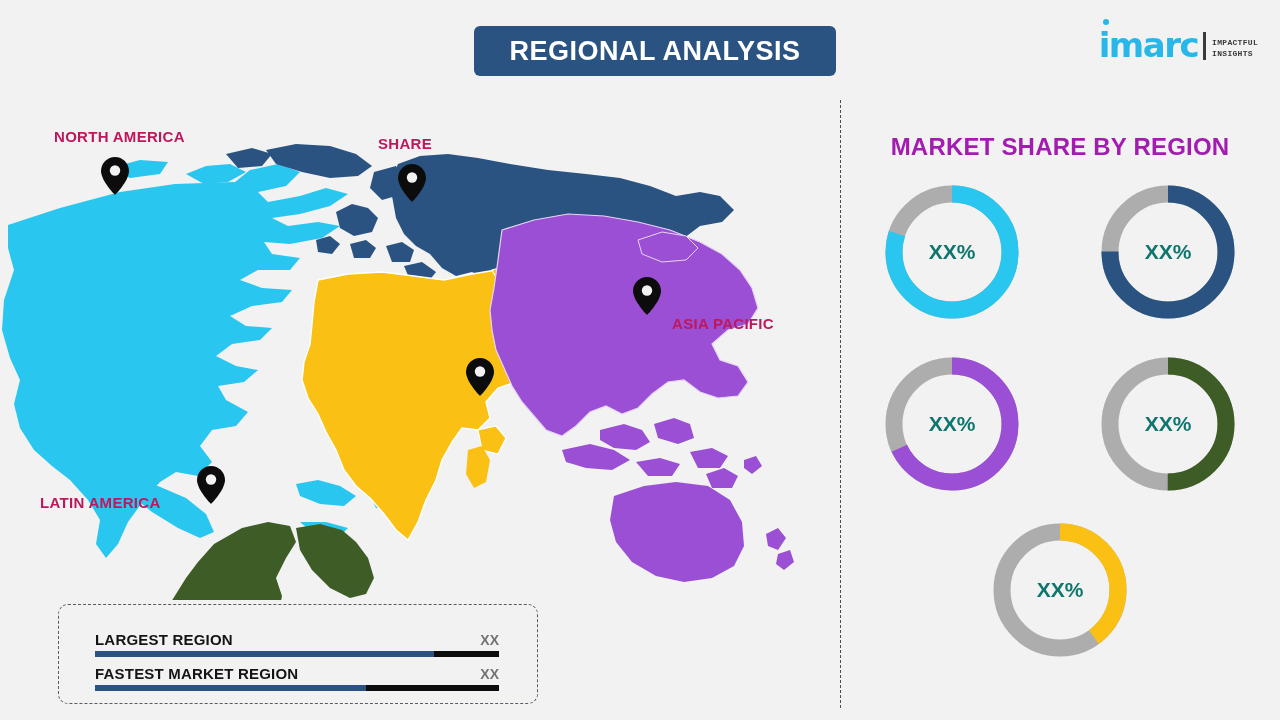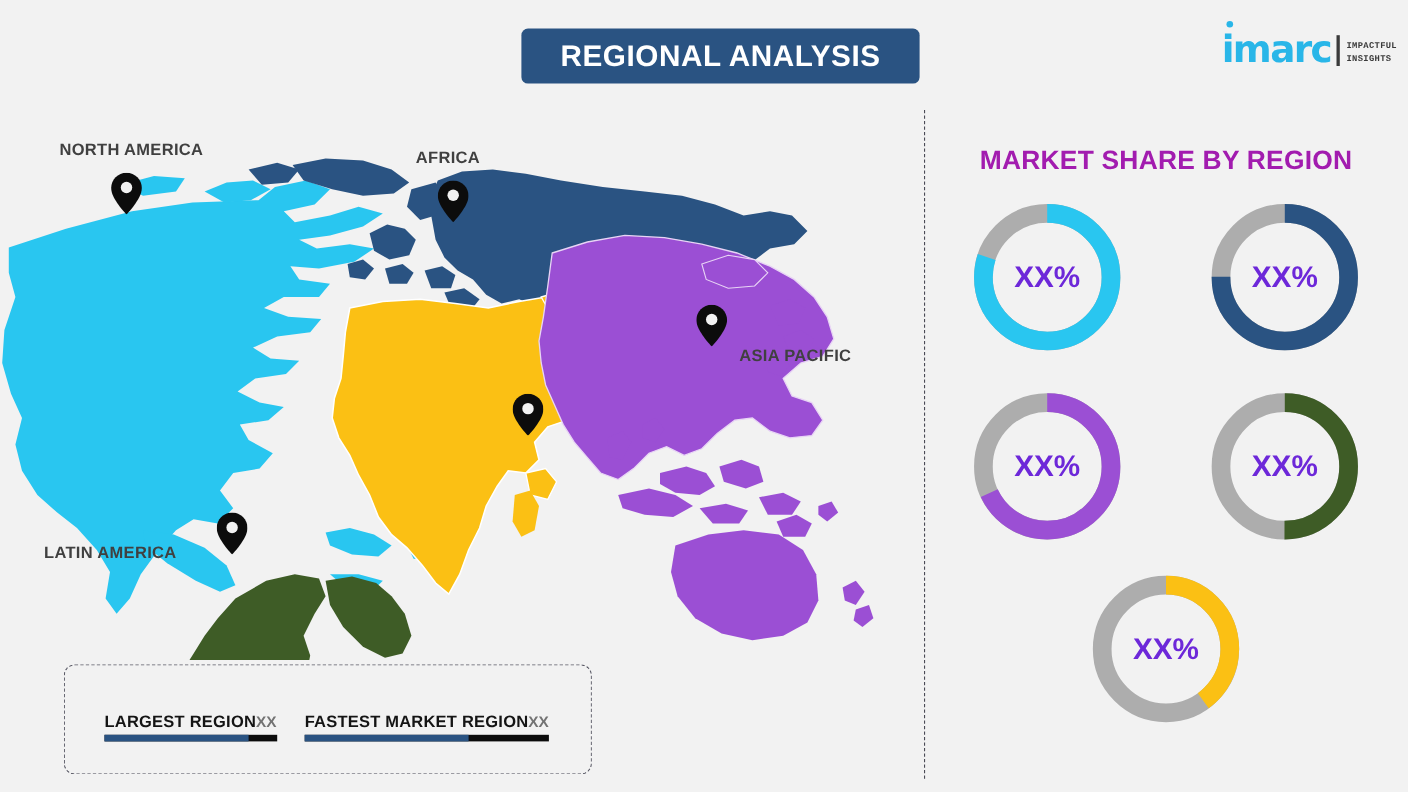--- a/index.html
+++ b/index.html
@@ -21,21 +21,21 @@
   }
   .title-badge span {
     color: #ffffff;
     font-size: 27px;
     font-weight: bold;
     letter-spacing: .5px;
     white-space: nowrap;
   }
 
   
-  .logo { position: absolute; right: 10px; top: 22px; display: flex; align-items: flex-end; height: 40px; }
+  .logo { position: absolute; right: 22px; top: 22px; display: flex; align-items: flex-end; height: 40px; }
   .logo-word {
     position: relative;
     color: #29b6e8;
     font-size: 34px;
     font-weight: bold;
     letter-spacing: -1.5px;
     line-height: 34px;
     font-family: "DejaVu Sans", sans-serif;
   }
   .logo-dot {
@@ -56,21 +56,21 @@
     border-left: 1px dashed #4a4a55;
   }
 
   
   .map-wrap { position: absolute; left: 0px; top: 130px; width: 820px; height: 470px; }
   .map-wrap svg { width: 100%; height: 100%; display: block; }
 
   
   .map-label {
     position: absolute;
-    color: #404040;
+    color: #be185d;
     font-size: 15px;
     font-weight: bold;
     letter-spacing: .3px;
     line-height: 21px;
     white-space: pre-line;
   }
   .lbl-na { left: 54px; top: 126px; }
   .lbl-eu { left: 378px; top: 133px; }
   .lbl-ap { left: 672px; top: 313px; }
   .lbl-mea { left: 480px; top: 408px; }
@@ -85,21 +85,21 @@
   .pin-mea { left: 466px; top: 358px; }
   .pin-la  { left: 197px; top: 466px; }
 
   
   .legend-box {
     position: absolute; left: 58px; top: 604px;
     width: 480px; height: 100px;
     border: 1.5px dashed #5a5a66;
     border-radius: 10px;
     padding: 26px 38px 12px 36px;
-    display: flex; flex-direction: row; justify-content: space-between; align-items: center;
+    display: flex; flex-direction: column; justify-content: space-between;
   }
   .legend-row { position: relative; }
   .legend-row-head { display: flex; justify-content: space-between; align-items: baseline; }
   .legend-name {
     font-size: 15px; font-weight: bold; color: #141414; letter-spacing: .2px;
   }
   .legend-val {
     font-size: 14px; font-weight: bold; color: #737373;
   }
   .legend-track {
@@ -114,21 +114,21 @@
     font-size: 24px; font-weight: bold; color: #a21caf; letter-spacing: .2px;
   }
   .donut-grid { position: absolute; left: 860px; top: 178px; width: 400px; height: 510px; }
   .donut {
     position: absolute; width: 148px; height: 148px;
   }
   .donut svg { width: 100%; height: 100%; display: block; transform: rotate(-90deg); }
   .donut-label {
     position: absolute; inset: 0;
     display: flex; align-items: center; justify-content: center;
-    font-size: 27px; font-weight: bold; color: #6d28d9;
+    font-size: 21px; font-weight: bold; color: #0f766e;
   }
   .d0 { left: 18px;  top: 0px; }
   .d1 { left: 234px; top: 0px; }
   .d2 { left: 18px;  top: 172px; }
   .d3 { left: 234px; top: 172px; }
   .d4 { left: 126px; top: 338px; }
 </style>
 </head>
 <body>
 
@@ -236,21 +236,21 @@
         <path fill="#9b4fd4" d="M706 344 L724 338 L738 346 L732 358 L712 358 Z"></path>
 
         <path fill="#9b4fd4" d="M766 404 L778 398 L786 408 L778 420 L768 416 Z"></path>
         <path fill="#9b4fd4" d="M778 424 L790 420 L794 432 L784 440 L776 434 Z"></path>
         <path fill="#9b4fd4" d="M744 330 L756 326 L762 336 L752 344 L744 338 Z"></path>
       </g>
     </svg>
   </div>
 
   <div class="map-label lbl-na">NORTH AMERICA</div>
-  <div class="map-label lbl-eu">AFRICA</div>
+  <div class="map-label lbl-eu">SHARE</div>
   <div class="map-label lbl-ap">ASIA PACIFIC</div>
   <div class="map-label lbl-la">LATIN AMERICA</div>
 
   <div class="pin pin-na">
     <svg viewBox="0 0 28 38">
         <path fill="#0c0c0c" d="M14 0C6.3 0 0 6.3 0 14c0 9.8 14 24 14 24s14-14.2 14-24C28 6.3 21.7 0 14 0z"></path>
         <circle cx="14" cy="13.5" r="5.2" fill="#f2f2f2"></circle>
       </svg>
   </div>
   <div class="pin pin-eu">

